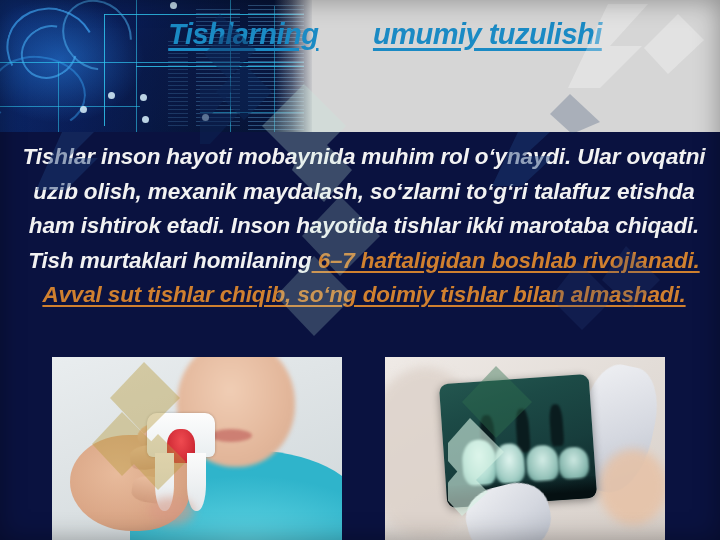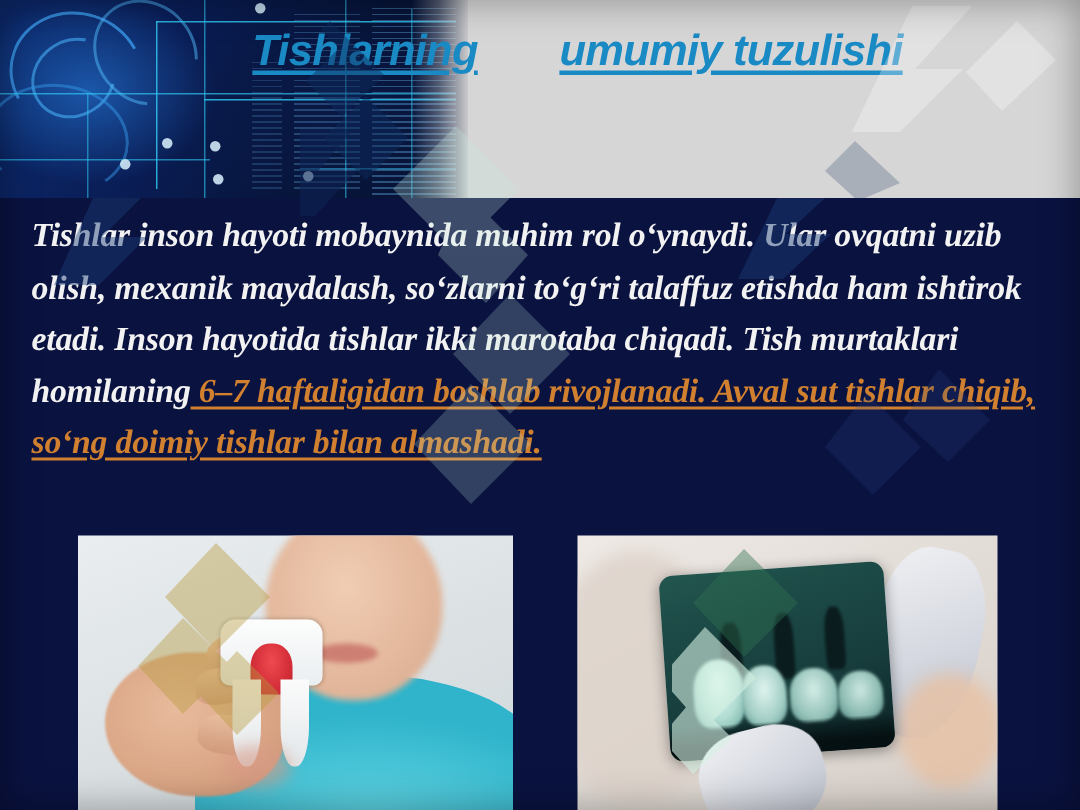--- a/index.html
+++ b/index.html
@@ -101,28 +101,29 @@
   }
   .title-l1 { margin-top: 6px; margin-left: 50px; }
   .title-l2 { margin-top: 2px; margin-left: 50px; }
 
   
   .body-text {
     position: absolute;
     left: 21px;
     top: 140px;
     width: 686px;
-    font-family: Liberation Serif, serif;
+    font-family: Liberation Sans, sans-serif;
     font-style: italic;
     font-weight: bold;
     font-size: 22.5px;
     line-height: 34.5px;
     color: #f2f2f2;
     letter-spacing: -0.15px;
     z-index: 4;
+    text-align: center;
   }
   .hl {
     color: #d0802f;
     text-decoration: underline;
     text-decoration-thickness: 2px;
     text-underline-offset: 3px;
   }
 
   
   .photo-left {

